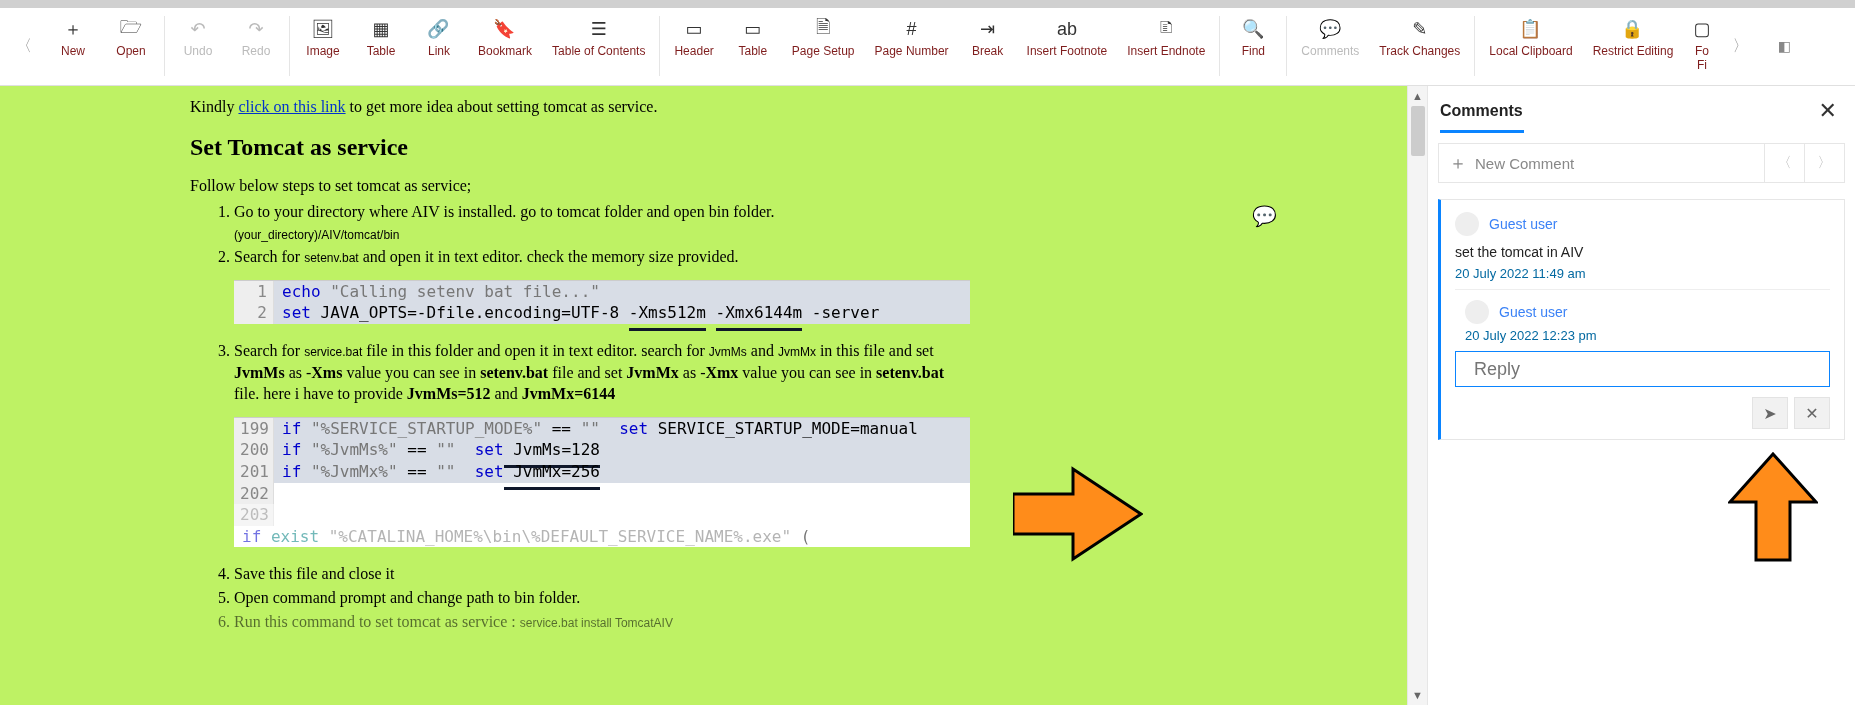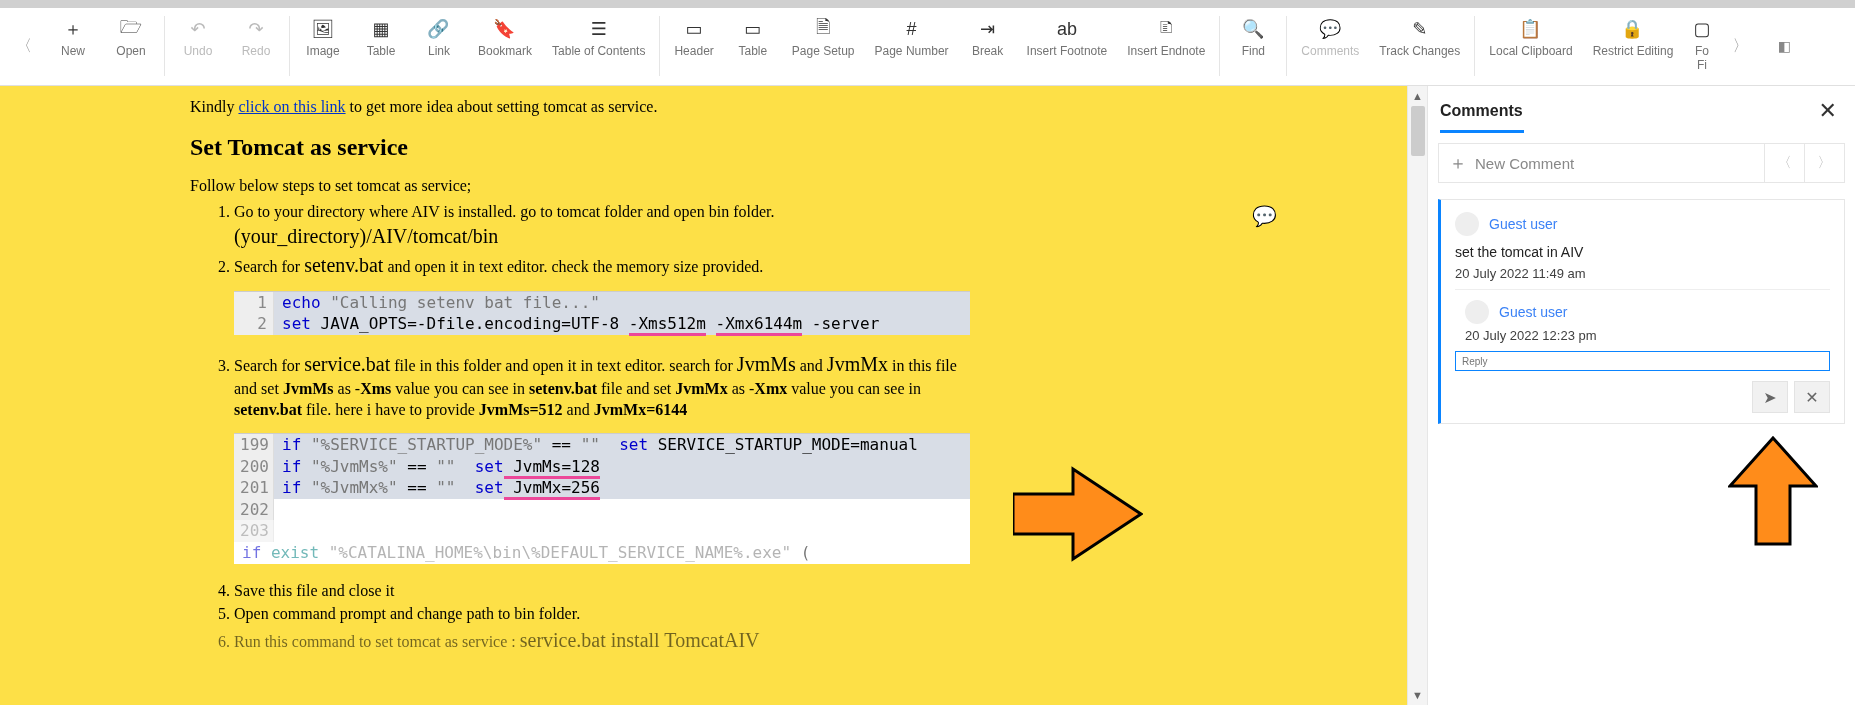--- a/index.html
+++ b/index.html
@@ -4,44 +4,44 @@
 <style>
 * { box-sizing: border-box; margin: 0; padding: 0; }
 body { font-family: "Segoe UI", Arial, sans-serif; font-size: 14px; background: #fff; overflow: hidden; width: 1855px; height: 705px; }
 
 
 .top-grey { height: 8px; background: #d0d0d0; width: 100%; }
 .toolbar { display: flex; align-items: flex-start; height: 78px; border-bottom: 1px solid #e0e0e0; padding: 0 4px; }
 .nav-arrow { width: 40px; height: 76px; display: flex; align-items: center; justify-content: center; color: #999; font-size: 16px; cursor: pointer; }
 .tb-item { display: flex; flex-direction: column; align-items: center; justify-content: flex-start; padding: 8px 10px 4px; min-width: 58px; height: 76px; cursor: pointer; }
 .tb-item .ico { height: 26px; display: flex; align-items: center; justify-content: center; font-size: 18px; color: #333; }
-.tb-item .lbl { font-size: 12px; color: #737373; text-align: center; line-height: 14px; margin-top: 2px; }
+.tb-item .lbl { font-size: 12px; color: #7f1d1d; text-align: center; line-height: 14px; margin-top: 2px; }
 .tb-item.disabled .ico, .tb-item.disabled .lbl { color: #bbb; }
 .tb-sep { width: 1px; background: #e5e5e5; height: 60px; margin: 8px 4px; }
 .show-panel { width: 36px; height: 76px; display: flex; align-items: center; justify-content: center; color: #888; margin-left: 6px; }
 
 
 .main { display: flex; height: calc(100% - 86px); }
-.doc-scroll-wrap { flex: 1; position: relative; background: #fde047; overflow: hidden; }
+.doc-scroll-wrap { flex: 1; position: relative; background: #bef264; overflow: hidden; }
 .doc { position: absolute; left: 190px; top: 8px; width: 780px; font-family: Georgia, "Times New Roman", serif; color: #000; }
 .doc p { margin: 4px 0; font-size: 16px; }
 .doc a { color: #0033cc; text-decoration: underline; }
 .doc h2 { font-size: 24px; font-weight: bold; margin: 18px 0 16px; }
 .doc ol { padding-left: 44px; margin-top: 6px; }
 .doc li { font-size: 16px; margin-bottom: 2px; line-height: 1.35; }
-.mono { font-family: Liberation Serif, serif; font-size: 20px; }
+.mono { font-family: Liberation Sans, sans-serif; font-size: 12px; }
 .code-block { margin: 12px 0 16px 0; background: #fff; font-family: Consolas, monospace; font-size: 16px; line-height: 1.35; border-top: 1px solid #ccc; }
 .code-block .row { display: flex; }
 .code-block .ln { width: 40px; background: #eee; color: #888; text-align: right; padding: 0 6px; border-right: 1px solid #ddd; }
 .code-block .code { padding: 0 8px; white-space: pre; flex: 1; }
 .kw-blue { color: #0000cc; }
 .kw-teal { color: #008080; }
 .kw-str { color: #777; }
 .hl { background: #d8dde6; }
-.underline-red { border-bottom: 3px solid #ec4899; padding-bottom: 0; }
+.underline-red { border-bottom: 3px solid #0f172a; padding-bottom: 6px; }
 .bolded { font-weight: bold; }
 
 .comment-marker { position: absolute; right: 150px; top: 118px; color: #2a7de1; font-size: 20px; }
 .vscroll { position: absolute; right: 0; top: 0; bottom: 0; width: 20px; background: #f4f4f4; border-left: 1px solid #e6e6e6; }
 .vscroll .up, .vscroll .dn { height: 20px; display: flex; align-items: center; justify-content: center; color: #666; font-size: 11px; }
 .vscroll .thumb { position: absolute; left: 3px; width: 14px; top: 20px; height: 50px; background: #ccc; border-radius: 2px; }
 
 
 .panel { width: 428px; border-left: 1px solid #e6e6e6; display: flex; flex-direction: column; background: #fff; padding-top: 6px; }
 .panel-hd { display: flex; align-items: center; justify-content: space-between; padding: 6px 12px 8px; }
@@ -49,24 +49,24 @@
 .panel-close { font-size: 22px; color: #333; cursor: pointer; padding: 0 6px; }
 .panel-tab { height: 3px; width: 84px; background: #0a84ff; margin-left: 12px; margin-top: -2px; }
 .new-comment-row { display: flex; align-items: center; border: 1px solid #e6e6e6; margin: 10px; height: 40px; }
 .new-comment { flex: 1; display: flex; align-items: center; gap: 8px; padding: 0 10px; color: #888; font-size: 15px; }
 .nc-nav { width: 40px; height: 38px; display: flex; align-items: center; justify-content: center; border-left: 1px solid #e6e6e6; color: #bbb; cursor: pointer; }
 .thread { margin: 6px 10px; border: 1px solid #e6e6e6; border-left: 3px solid #0a84ff; padding: 8px 14px 10px; }
 .c-user-row { display: flex; align-items: center; gap: 10px; margin: 4px 0; }
 .avatar { width: 24px; height: 24px; border-radius: 50%; background: #eee; }
 .c-user { font-size: 14px; color: #3b82f6; }
 .c-text { font-size: 14px; color: #222; margin: 8px 0 6px; }
-.c-time { font-size: 13px; color: #404040; margin-bottom: 8px; }
+.c-time { font-size: 13px; color: #0369a1; margin-bottom: 8px; }
 .divider { height: 1px; background: #eee; margin: 6px 0 10px; }
 .reply-sub { margin-left: 10px; }
-.reply-box { width: 100%; border: 1px solid #0a84ff; height: 20px; padding: 6px 6px; font-size: 10px; color: #888; background: #fff; }
+.reply-box { width: 100%; border: 1px solid #0a84ff; height: 36px; padding: 6px 18px; font-size: 18px; color: #888; background: #fff; }
 .reply-actions { display: flex; justify-content: flex-end; gap: 6px; margin-top: 10px; }
 .ra-btn { width: 36px; height: 32px; border: 1px solid #e3e3e3; background: #f1f1f1; display: flex; align-items: center; justify-content: center; color: #666; cursor: pointer; font-size: 16px; }
 
 
 .arrow { position: absolute; }
 .arrow svg { display: block; }
 </style>
 </head>
 <body>
 

